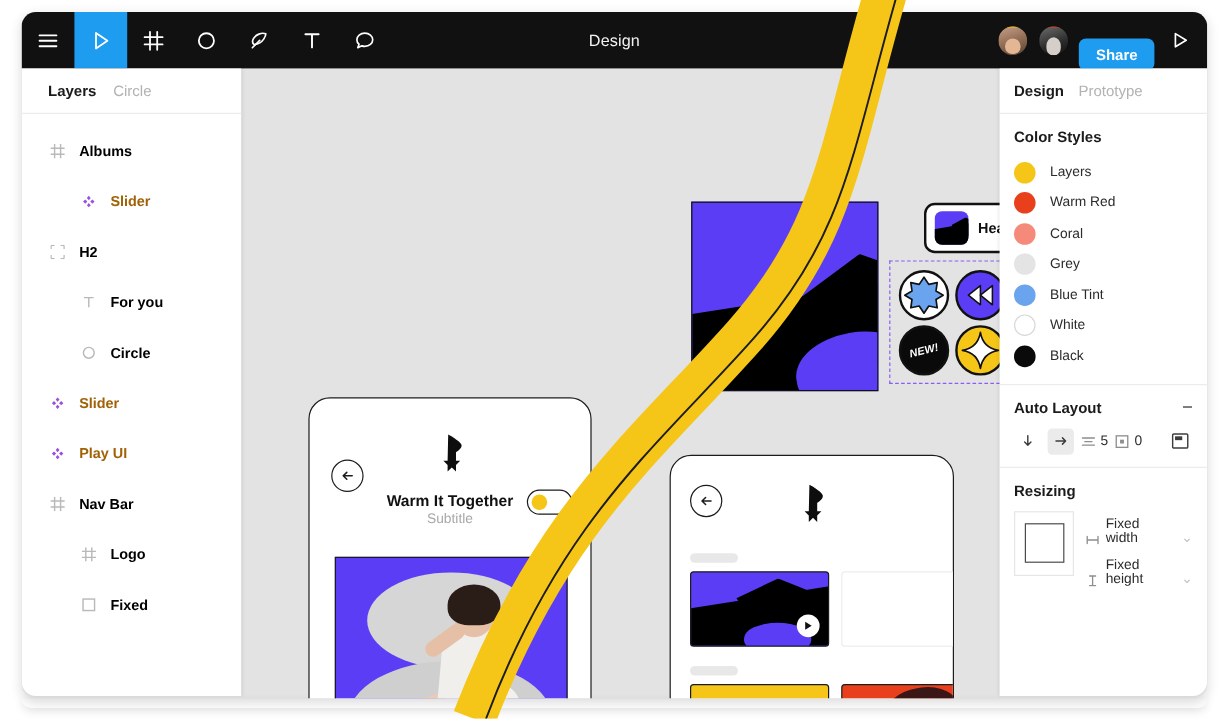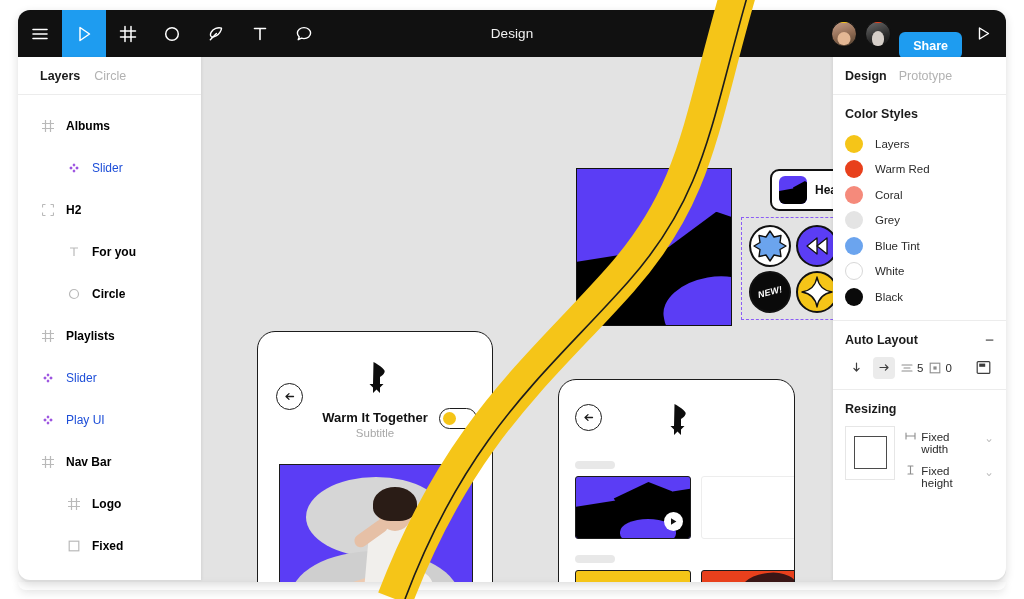--- a/index.html
+++ b/index.html
@@ -122,21 +122,21 @@
   .panel-tab.active { color: #1b1b1b; font-weight: 700; }
 
   .layer-list { padding-top: 10px; }
   .layer-row {
     display: flex; align-items: center;
     height: 42px; padding-left: 22px;
     font-size: 12px; color: #000000; font-weight: 700;
     cursor: pointer;
   }
   .layer-row.indent { padding-left: 48px; font-weight: 700; }
-  .layer-row.purple { color: #1d4ed8; font-weight: 400; }
+  .layer-row.purple { color: #a16207; font-weight: 700; }
   .layer-ico {
     width: 16px; margin-right: 10px;
     display: flex; align-items: center; justify-content: center;
     color: #b9b9b9;
   }
   .layer-row.purple .layer-ico { color: #9b51e0; }
 
   
   .right-panel {
     position: absolute; right: 0; top: 47px;
@@ -191,21 +191,21 @@
 
   .rz-row { display: flex; align-items: flex-start; gap: 10px; margin-top: 6px; }
   .rz-box {
     width: 54px; height: 54px; border: 1px solid #e6e6e6;
     display: flex; align-items: center; justify-content: center;
     background: #fff;
   }
   .rz-inner { width: 33px; height: 33px; border: 1.6px solid #4b4b4b; }
   .rz-fields { display: flex; flex-direction: column; gap: 10px; padding-top: 5px; }
   .rz-field {
-    display: flex; align-items: flex-start; gap: 5px;
+    display: flex; align-items: flex-end; gap: 5px;
     font-size: 11.5px; color: #2b2b2b; cursor: pointer;
   }
   .rz-field .ic { color: #8d8d8d; width: 11px; display: flex; }
   .rz-field .cv { color: #bdbdbd; margin-left: 2px; }
 
   
   .art-frame {
     position: absolute; left: 558px; top: 111px;
     width: 156px; height: 158px;
     background: #5b3df5;
@@ -606,28 +606,20 @@
 
         <div class="layer-row indent">
           <span class="layer-ico">
             <svg width="12" height="12" viewBox="0 0 12 12">
                 <circle cx="6" cy="6" r="4.5" stroke="currentColor" stroke-width="1.2" fill="none"></circle>
               </svg>
           </span>
           <span>Circle</span>
         </div>
 
-        <div class="layer-row">
-          <span class="layer-ico">
-            <svg width="12" height="12" viewBox="0 0 12 12">
-                <path d="M3.5 0v12M8.5 0v12M0 3.5h12M0 8.5h12" stroke="currentColor" stroke-width="1.2"></path>
-              </svg>
-          </span>
-          <span>Playlists</span>
-        </div>
 
         <div class="layer-row purple">
           <span class="layer-ico">
             <svg width="12" height="12" viewBox="0 0 12 12">
                 <path d="M6 1.2 7.6 3 6 4.8 4.4 3ZM3 4.2 4.8 6 3 7.8 1.2 6ZM9 4.2 10.8 6 9 7.8 7.2 6ZM6 7.2 7.6 9 6 10.8 4.4 9Z" fill="currentColor"></path>
               </svg>
           </span>
           <span>Slider</span>
         </div>
 

